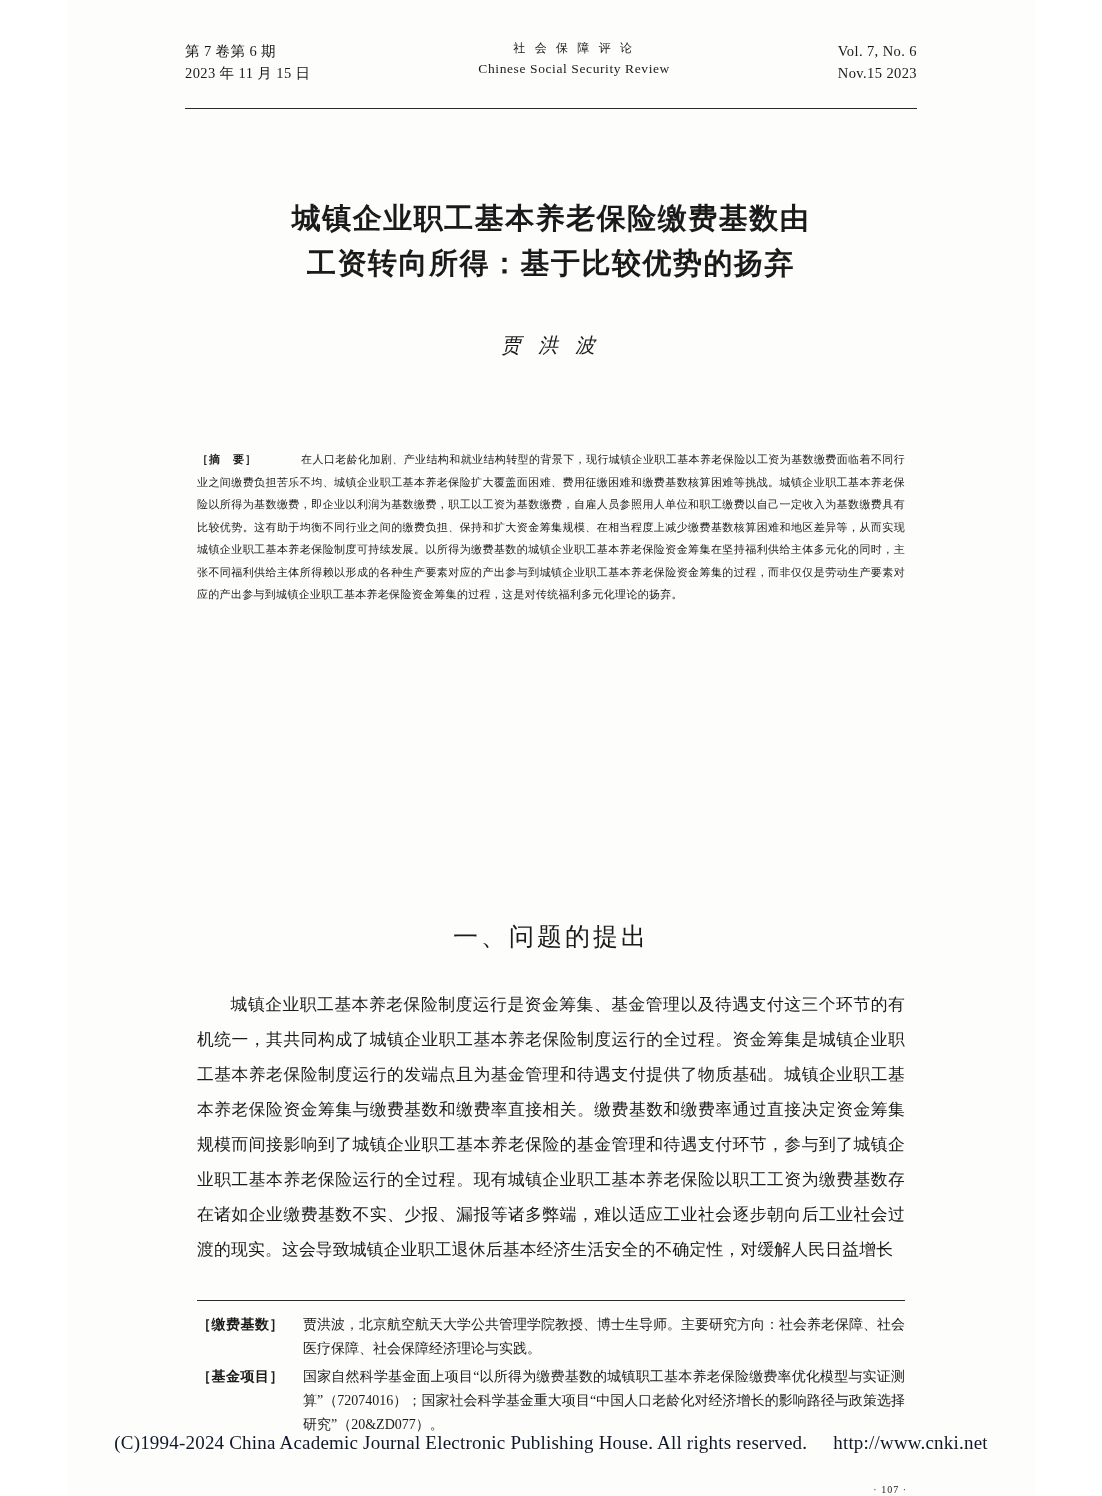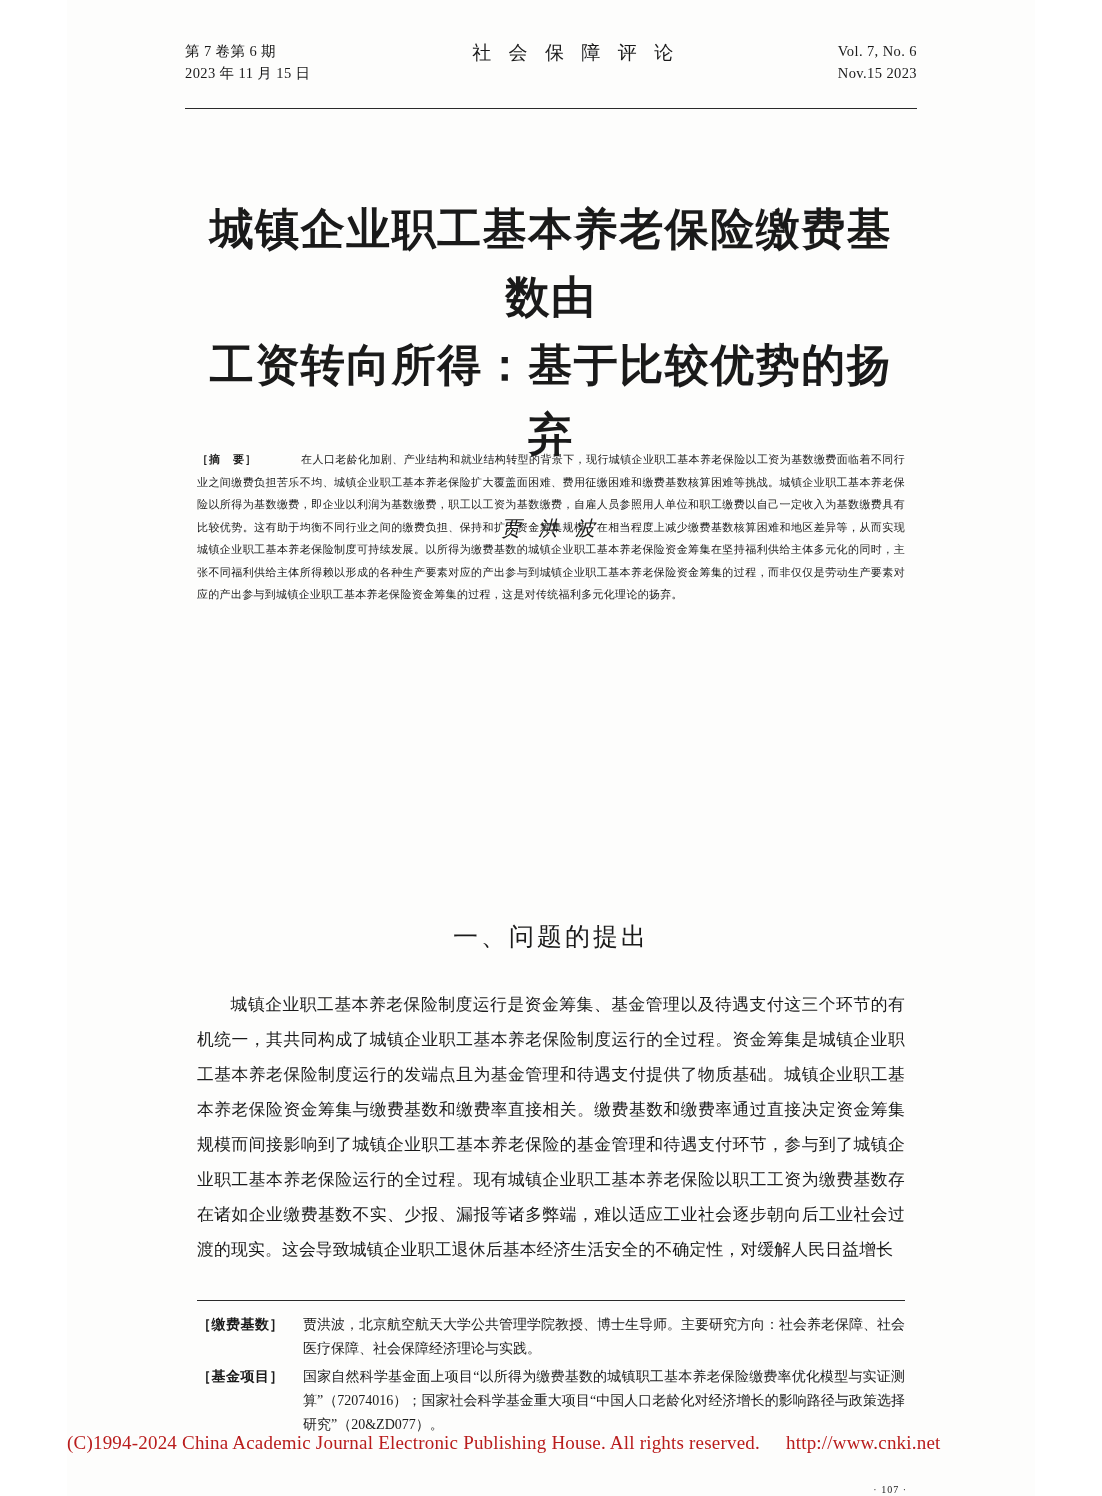--- a/index.html
+++ b/index.html
@@ -41,40 +41,40 @@
     white-space: nowrap;
   }
   .runhead-right {
     text-align: left;
   }
   .runhead-center {
     text-align: center;
     flex: 1;
   }
   .runhead-center .cn {
-    font-size: 19px;
+    font-size: 12px;
     letter-spacing: 3px;
-    font-family: Liberation Mono, monospace;
+    font-family: Liberation Sans, sans-serif;
   }
   .runhead-center .en {
     font-size: 13.5px;
     letter-spacing: 0.6px;
     margin-top: 4px;
   }
 
   
   .title-block {
     position: absolute;
     left: 140px;
     right: 140px;
     top: 196px;
     text-align: center;
   }
   .title-line {
-    font-size: 44px;
+    font-size: 29px;
     font-weight: bold;
     letter-spacing: 1.5px;
     line-height: 1.55;
     font-family: "Liberation Serif", "DejaVu Serif", serif;
   }
   .author {
     margin-top: 46px;
     font-size: 20px;
     letter-spacing: 6px;
     text-align: center;
@@ -175,39 +175,41 @@
     font-size: 10px;
     letter-spacing: 1px;
   }
 
   
   .cnki-footer {
     position: absolute;
     left: 0;
     right: 0;
     top: 1432px;
+    text-align: center;
     font-size: 19px;
-    color: #b91c1c;
+    color: #0f172a;
     font-family: "Liberation Serif", serif;
     letter-spacing: 0.2px;
   }
   .cnki-footer .url { margin-left: 26px; }
 </style>
 </head>
 <body>
 
 <div class="page">
 
   <div class="runhead">
     <div class="runhead-left">
       <div>第 7 卷第 6 期</div>
       <div>2023 年 11 月 15 日</div>
     </div>
     <div class="runhead-center">
       <div class="cn">社 会 保 障 评 论</div>
+      <div class="en">Chinese Social Security Review</div>
     </div>
     <div class="runhead-right">
       <div>Vol. 7,  No. 6</div>
       <div>Nov.15 2023</div>
     </div>
   </div>
 
   <div class="title-block">
     <div class="title-line">城镇企业职工基本养老保险缴费基数由</div>
     <div class="title-line">工资转向所得：基于比较优势的扬弃</div>

